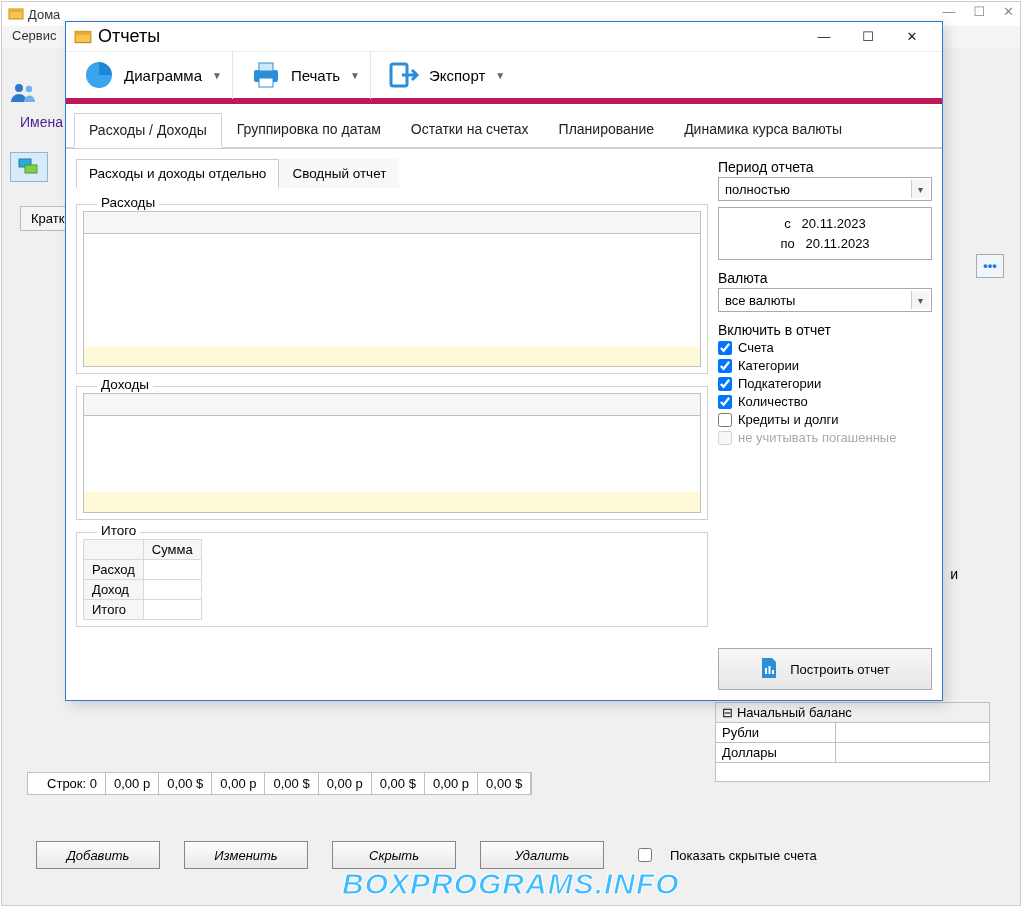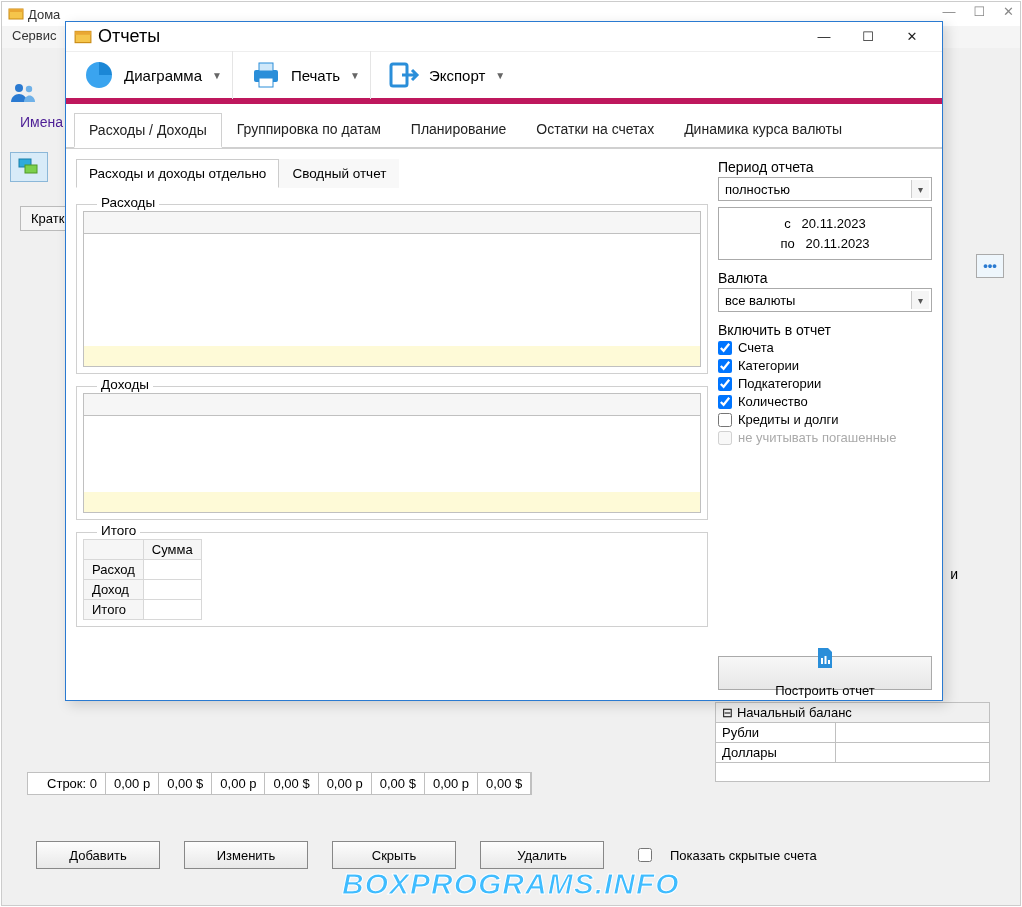--- a/index.html
+++ b/index.html
@@ -16,21 +16,21 @@
 .bg-people-icon { color: #2a7ad1; font-size: 24px; }
 .bg-toolbar2 { position: absolute; left: 8px; top: 150px; }
 .bg-toolbar2 .tb-btn { width: 38px; height: 30px; background: #d8ebf8; border: 1px solid #8bb7d8; display: flex; align-items: center; justify-content: center; }
 .bg-kratk { position: absolute; left: 18px; top: 204px; border: 1px solid #bbb; background: #f5f5f5; padding: 4px 10px; font-size: 13px; }
 
 .bg-bottom-grid { position: absolute; left: 25px; bottom: 110px; border: 1px solid silver; background: #fff; display: flex; }
 .bg-bottom-grid .cell { border-right: 1px solid silver; padding: 3px 8px; min-width: 50px; text-align: center; }
 .bg-bottom-grid .cell:first-child { text-align: right; min-width: 78px; }
 
 .bg-buttons-row { position: absolute; left: 34px; bottom: 36px; display: flex; gap: 24px; align-items: center; }
-.bg-btn { width: 124px; height: 28px; border: 1px solid #888; background: linear-gradient(#fdfdfd,#e8e8e8); }
+.bg-btn { width: 124px; height: 28px; border: 1px solid #888; background: linear-gradient(#fdfdfd,#e8e8e8); font-style: italic; }
 .bg-check-label { display: flex; align-items: center; gap: 18px; font-size: 14px; margin-left: 10px; }
 
 .bg-balance-box { position: absolute; right: 30px; top: 700px; width: 275px; border: 1px solid silver; background: #fff; font-size: 13px; }
 .bg-balance-box .hdr { background: #f0f0f0; padding: 2px 6px; border-bottom: 1px solid silver; display: flex; align-items: center; gap: 4px; }
 .bg-balance-box .row { display: flex; border-bottom: 1px solid silver; }
 .bg-balance-box .row > div { padding: 2px 6px; }
 .bg-balance-box .row > div:first-child { width: 120px; border-right: 1px solid silver; }
 
 .bg-more-btn { position: absolute; right: 16px; top: 252px; width: 28px; height: 24px; border: 1px solid #aaa; background: #eef6fc; color: #2a7ad1; font-weight: bold; text-align: center; line-height: 22px; }
 
@@ -77,21 +77,21 @@
 .totals-table tr:first-child td { background: #f6f6f6; text-align: center; }
 
 .field-label { font-size: 14px; margin-bottom: 2px; }
 .select-like { border: 1px solid #aaa; height: 24px; display: flex; align-items: center; padding: 0 6px; background: #fff; position: relative; }
 .select-like .caret { position: absolute; right: 2px; top: 2px; bottom: 2px; width: 18px; background: #f5f5f5; border-left: 1px solid #ccc; display: flex; align-items: center; justify-content: center; font-size: 10px; color: #555; }
 .date-box { border: 1px solid #aaa; padding: 6px 10px; text-align: center; font-size: 14px; line-height: 1.5; }
 .checklist { display: flex; flex-direction: column; gap: 3px; font-size: 14px; }
 .checklist label { display: flex; align-items: center; gap: 6px; }
 .checklist label.disabled { color: #aaa; }
 .btn-grey { height: 26px; border: 1px solid #bbb; background: linear-gradient(#f7f7f7,#e7e7e7); width: 100%; color: #888; }
-.btn-build { height: 34px; border: 1px solid #aaa; background: linear-gradient(#f7f7f7,#e7e7e7); width: 100%; display: flex; align-items: center; justify-content: center; gap: 12px; font-size: 15px; margin-top: auto; flex-direction: column; }
+.btn-build { height: 42px; border: 1px solid #aaa; background: linear-gradient(#f7f7f7,#e7e7e7); width: 100%; display: flex; align-items: center; justify-content: center; gap: 12px; font-size: 15px; margin-top: auto; }
 
 .app-icon-svg { width: 18px; height: 18px; }
 input[type=checkbox] { width: 14px; height: 14px; }
 </style>
 </head>
 <body>
 
 <div class="bg-window">
   <div class="bg-titlebar">
     <svg class="app-icon-sm" viewBox="0 0 16 16">
@@ -217,22 +217,22 @@
           </svg>
       </span>
       <span class="lbl">Экспорт</span>
       <span class="drop-arrow">▼</span>
     </div>
   </div>
 
   <div class="tabbar">
     <div class="tab active">Расходы / Доходы</div>
     <div class="tab">Группировка по датам</div>
+    <div class="tab">Остатки на счетах</div>
     <div class="tab">Планирование</div>
-    <div class="tab">Остатки на счетах</div>
     <div class="tab">Динамика курса валюты</div>
   </div>
 
   <div class="content">
     <div class="left-pane">
       <div class="subtabs">
         <div class="subtab active">Расходы и доходы отдельно</div>
         <div class="subtab">Сводный отчет</div>
       </div>
 

